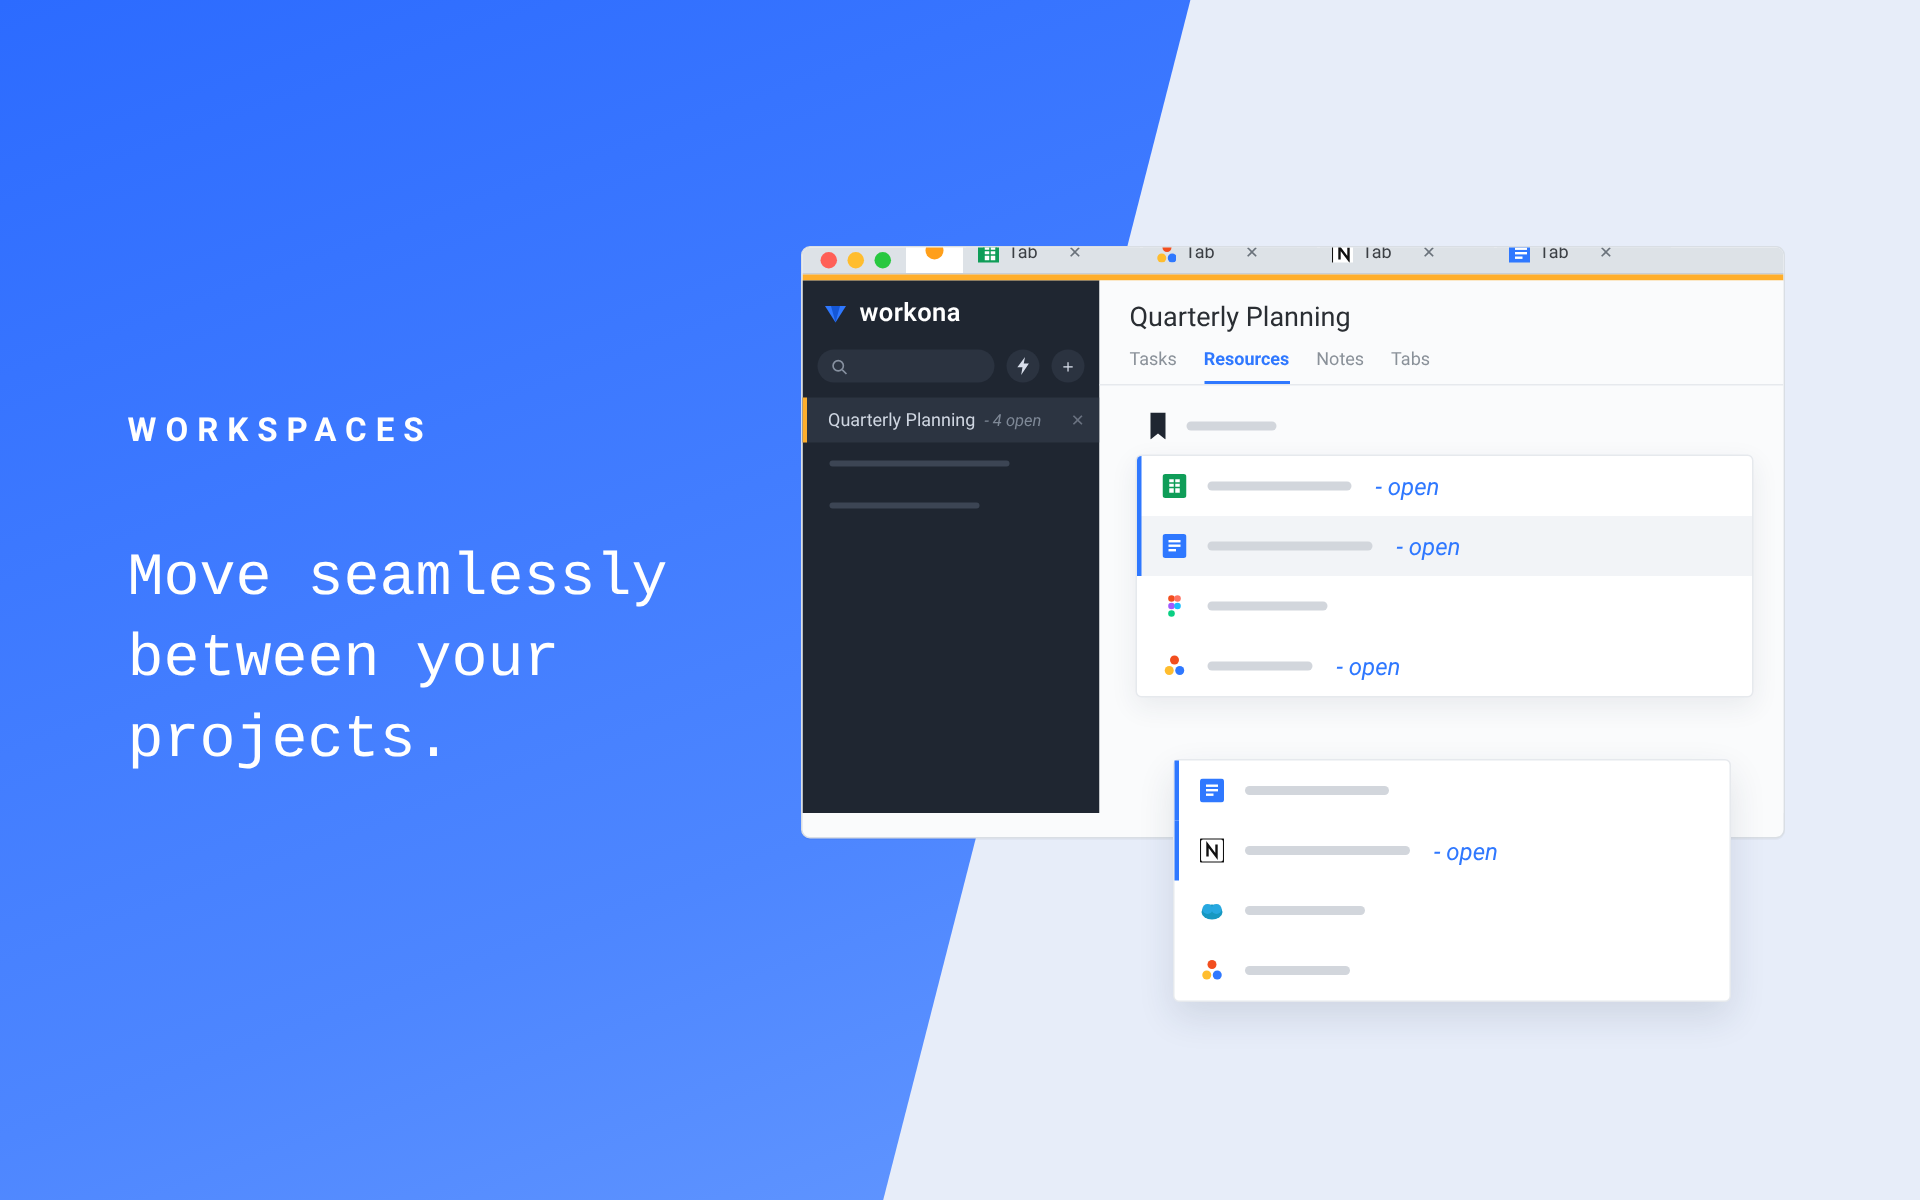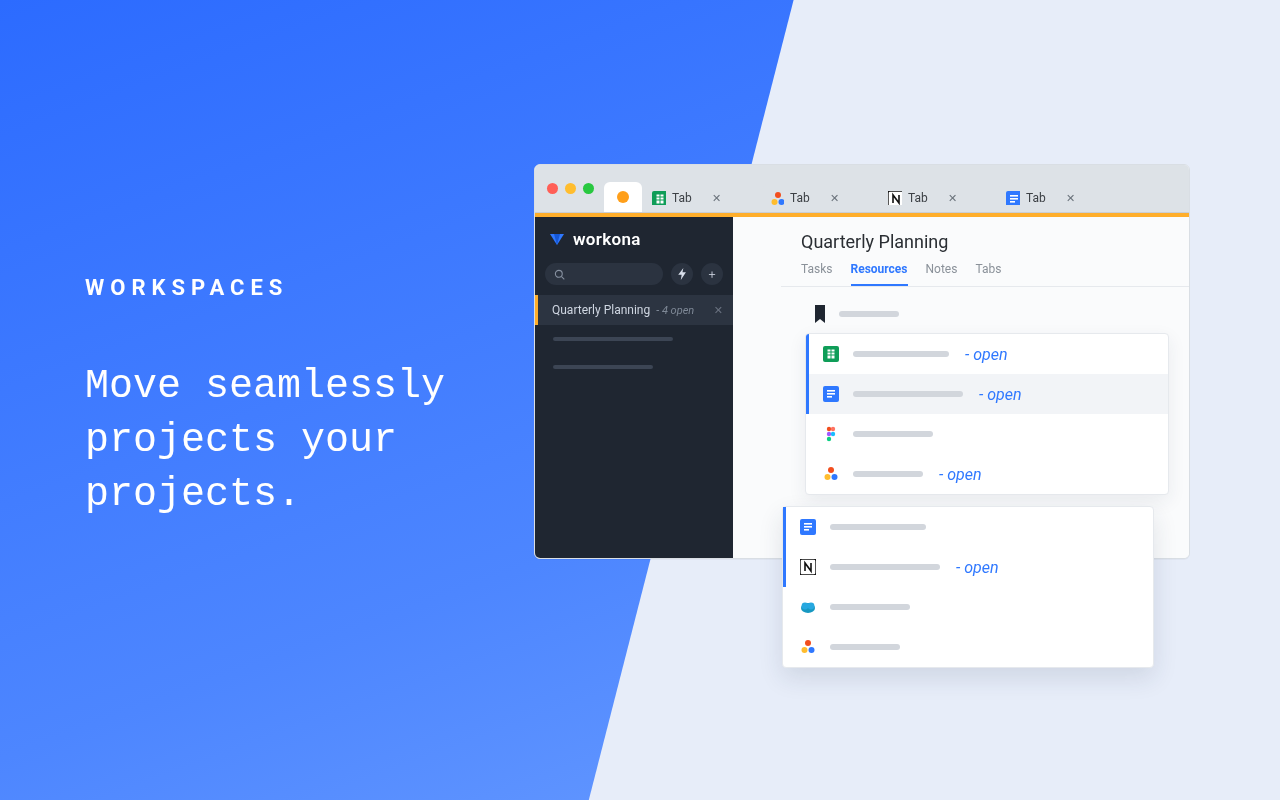--- a/index.html
+++ b/index.html
@@ -20,21 +20,21 @@
 
   
   .browser {
     position: absolute; left: 534px; top: 164px; width: 656px; height: 395px;
     background: #fafbfc; border: 1px solid #d9dee4; border-radius: 6px; overflow: hidden;
     box-shadow: 0 1px 0 rgba(0,0,0,.03);
   }
 
   
   .tabbar {
-    height: 48px; background: #dde2e7; display: flex; align-items: flex-end;
+    height: 18px; background: #dde2e7; display: flex; align-items: flex-end;
     padding-left: 8px; gap: 2px; border-bottom: 1px solid #c9ced4;
   }
   .traffic { display: flex; gap: 7px; align-items: center; height: 100%; padding: 0 8px 0 4px; align-self: center; }
   .dot { width: 11px; height: 11px; border-radius: 50%; }
   .dot.r { background:#ff5f57; } .dot.y { background:#ffbd2e; } .dot.g { background:#28c840; }
 
   .tab {
     display: flex; align-items: center; gap: 6px;
     height: 28px; padding: 0 8px;
     background: #dde2e7; border-radius: 6px 6px 0 0;
@@ -43,21 +43,21 @@
   }
   .tab.active { background: #fff; height: 30px; }
   .tab .label { min-width: 26px; }
   .tab .close { margin-left: 8px; font-size: 11px; color: #6a727b; }
   .tab .dot-icon { width: 12px; height: 12px; border-radius: 50%; background:#ff9f1a; }
   .tab svg { width: 14px; height: 14px; }
 
   .accent-strip { height: 4px; background: #ffae2b; }
 
   
-  .app-body { display: flex; height: calc(100% - 38px); gap: 48px; }
+  .app-body { display: flex; height: calc(100% - 38px); }
 
   .sidebar { width: 198px; background: #1f2631; color: #e7ebf0; display: flex; flex-direction: column; }
   .brand { display: flex; align-items: center; gap: 8px; padding: 12px 14px 10px; }
   .brand .logo { width: 16px; height: 16px; }
   .brand .name { font-size: 17px; font-weight: 600; letter-spacing: .3px; color:#fff; }
 
   .search-row { display: flex; align-items: center; gap: 8px; padding: 4px 10px 10px; }
   .search {
     flex: 1; height: 22px; background: #2b3340; border-radius: 11px;
     display: flex; align-items: center; padding: 0 9px; color: #8791a0;
@@ -162,21 +162,21 @@
       </g>
   </defs>
 </svg>
 
 <div class="stage">
 
   <div class="copy">
     <div class="eyebrow">WORKSPACES</div>
     <div class="headline">
       <div>Move seamlessly</div>
-      <div>projects your</div>
+      <div>between your</div>
       <div>projects.</div>
     </div>
   </div>
 
   <div class="browser">
 
     <div class="tabbar">
       <div class="traffic">
         <span class="dot r"></span>
         <span class="dot y"></span>

